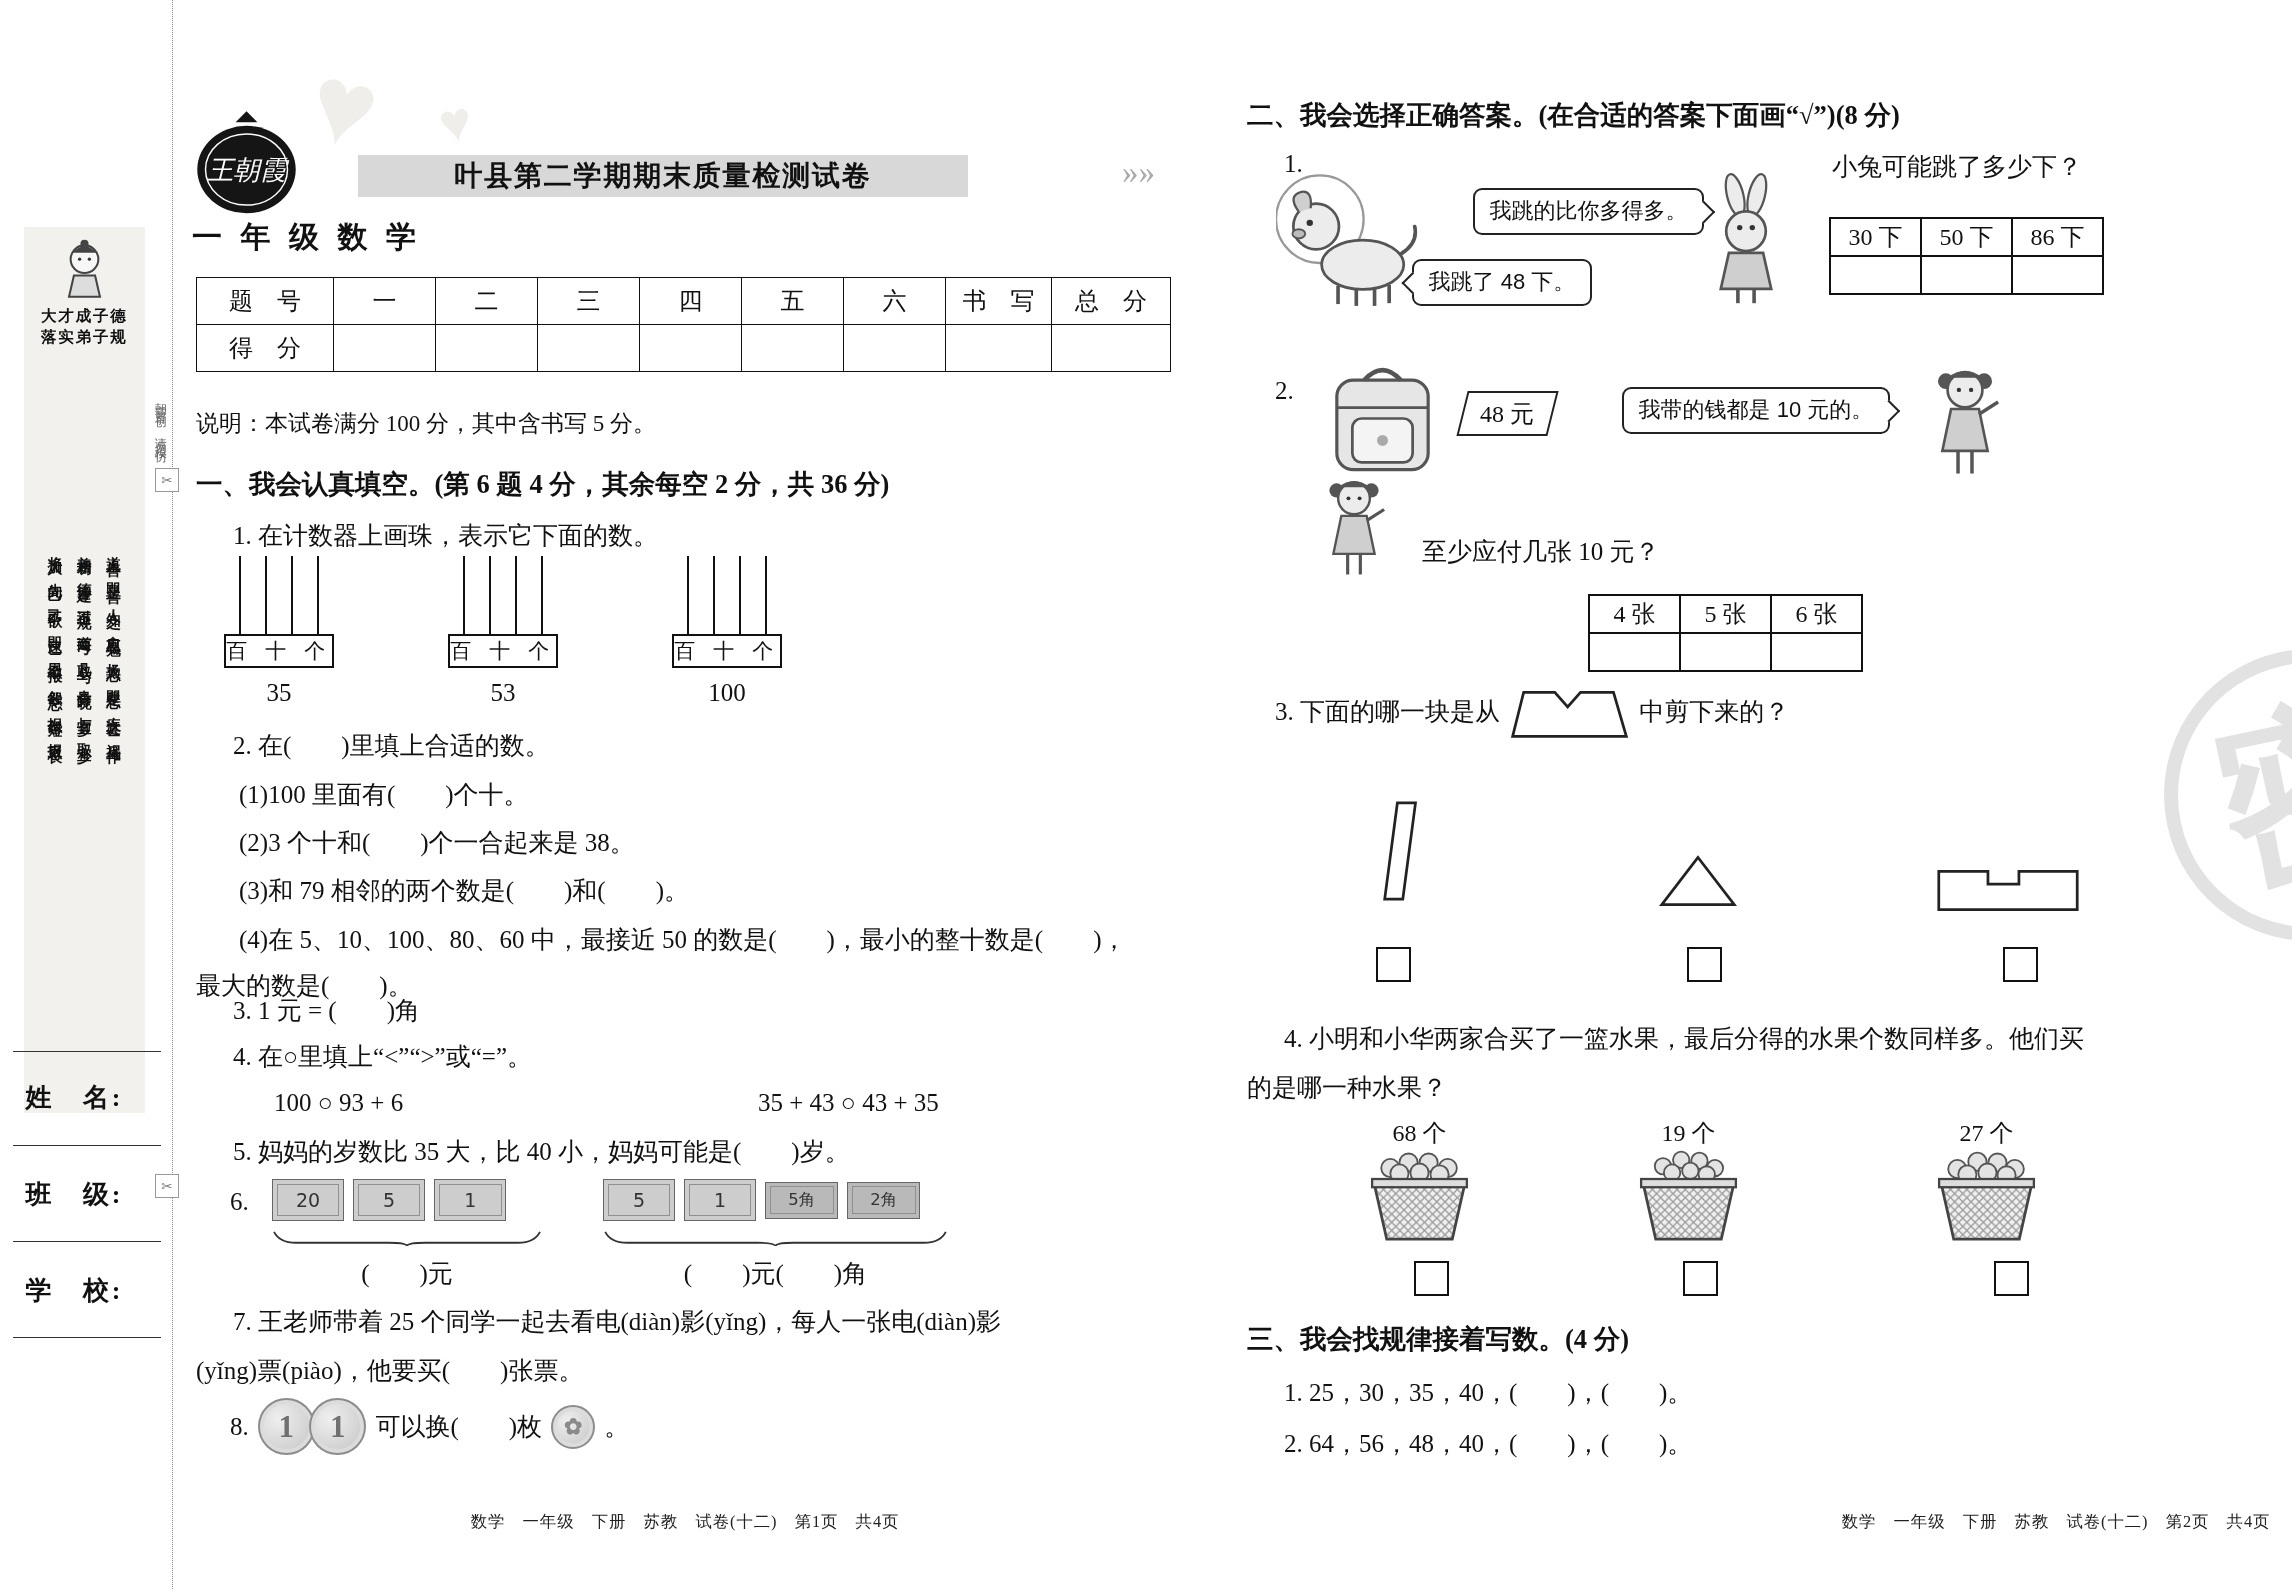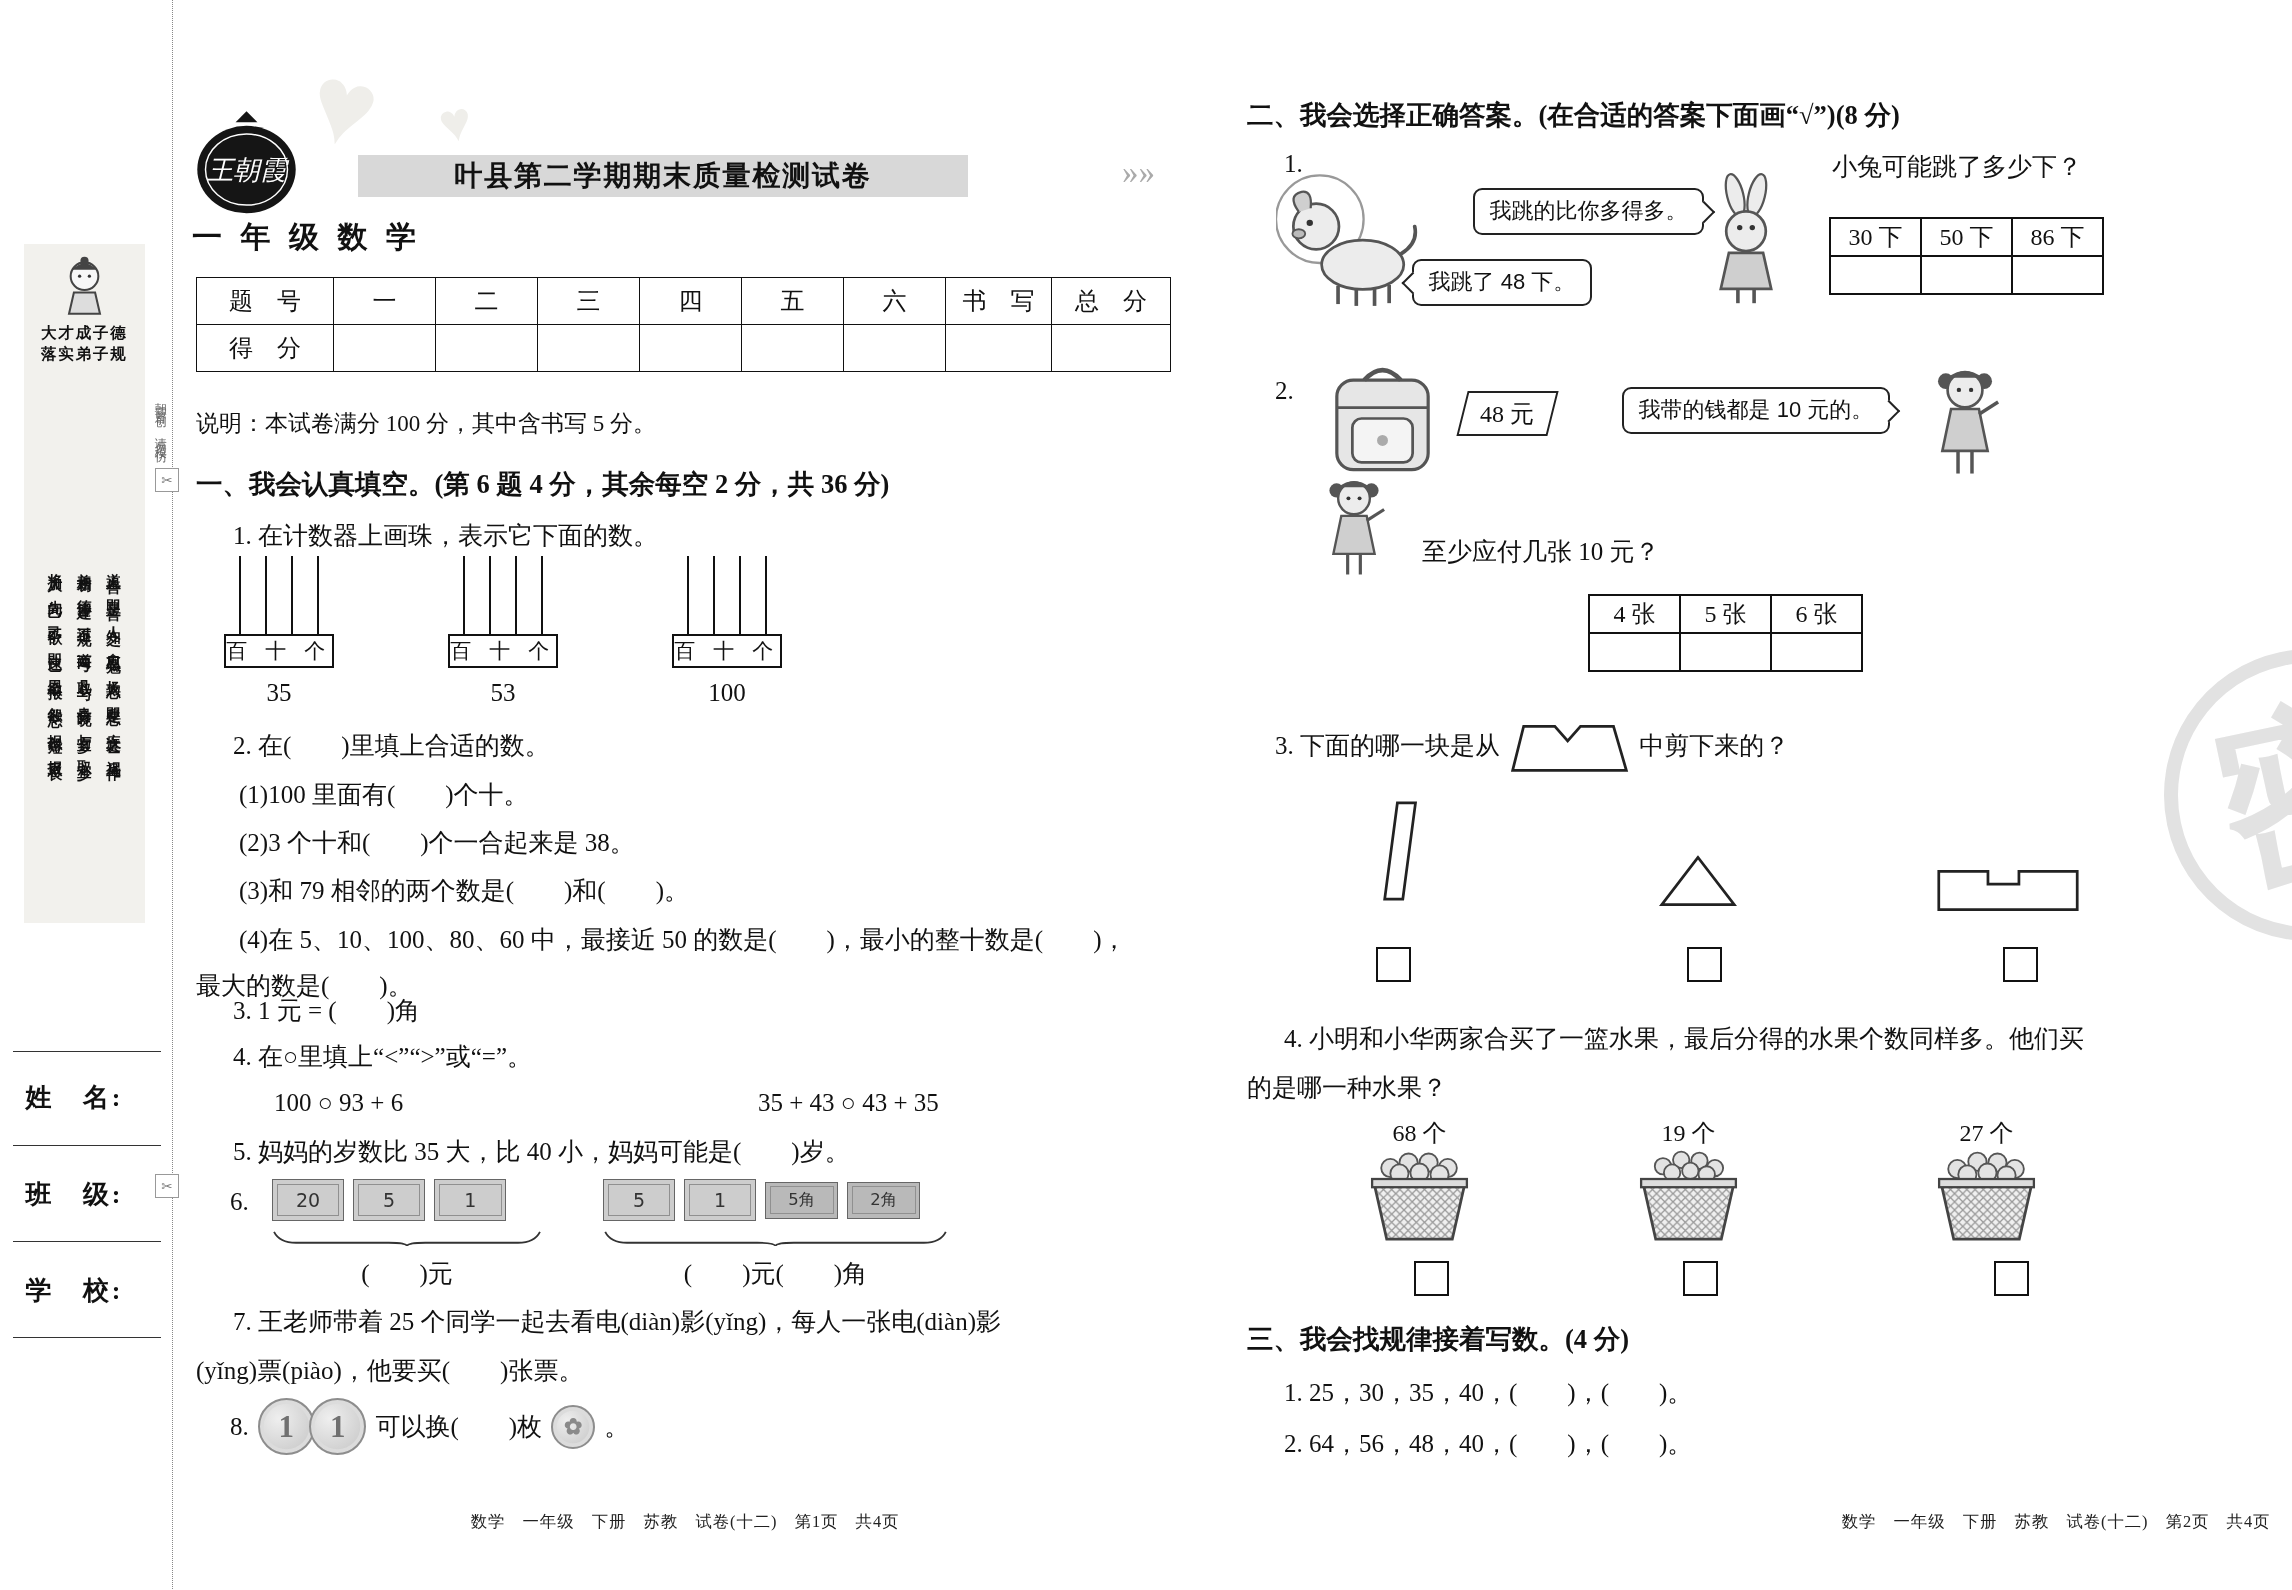--- a/index.html
+++ b/index.html
@@ -65,21 +65,21 @@
 <svg width="0" height="0" style="position:absolute">
   <defs>
     <pattern id="hatch" width="9" height="9" patternUnits="userSpaceOnUse">
       <rect width="9" height="9" fill="#f0f0f0"></rect>
       <path d="M0,9 L9,0 M0,0 L9,9" stroke="#999" stroke-width="1.4"></path>
     </pattern>
   </defs>
 </svg>
 
 <aside class="abs" style="left:12.8px;top:0;width:155px;height:1591px">
-  <div class="abs moral-panel" style="left:11px;top:244px;width:121px;height:679px">
+  <div class="abs moral-panel" style="left:11px;top:227px;width:121px;height:886px">
     <svg viewBox="0 0 70 80" width="57" height="66">
       <circle cx="35" cy="28" r="17" fill="#f7f7f7" stroke="#444" stroke-width="2.5"></circle>
       <path d="M20 20 Q35 4 50 20" fill="#444"></path>
       <circle cx="35" cy="9" r="5" fill="#444"></circle>
       <circle cx="29" cy="28" r="2" fill="#333"></circle>
         <circle cx="41" cy="28" r="2" fill="#333"></circle>
       <path d="M22 48 h26 l6 26 h-38 z" fill="#ddd" stroke="#444" stroke-width="2.5"></path>
     </svg>
     <div class="motto">大才成子德</div>
     <div class="motto">落实弟子规</div>
@@ -378,21 +378,21 @@
       <td>6 张</td>
     </tr>
     <tr>
       <td></td>
       <td></td>
       <td></td>
     </tr>
   </tbody>
     </table>
 
-  <div class="abs" style="left:1275px;top:717px;display:flex;align-items:center;gap:9.1px">
+  <div class="abs" style="left:1275px;top:683px;display:flex;align-items:center;gap:9.1px">
     <span class="t27">3. 下面的哪一块是从</span>
     <svg viewBox="0 0 132 62" width="121" height="57">
       <polygon points="4,58 16,10 50,10 64,26 78,10 114,10 128,58" fill="#fff" stroke="#222" stroke-width="3"></polygon>
     </svg>
     <span class="t27">中剪下来的？</span>
   </div>
 
   <svg class="abs" viewBox="0 0 64 118" width="58" height="108" style="left:1372px;top:797px">
     <polygon points="28,6 48,6 34,112 14,112" fill="#fff" stroke="#222" stroke-width="3"></polygon>
   </svg>

